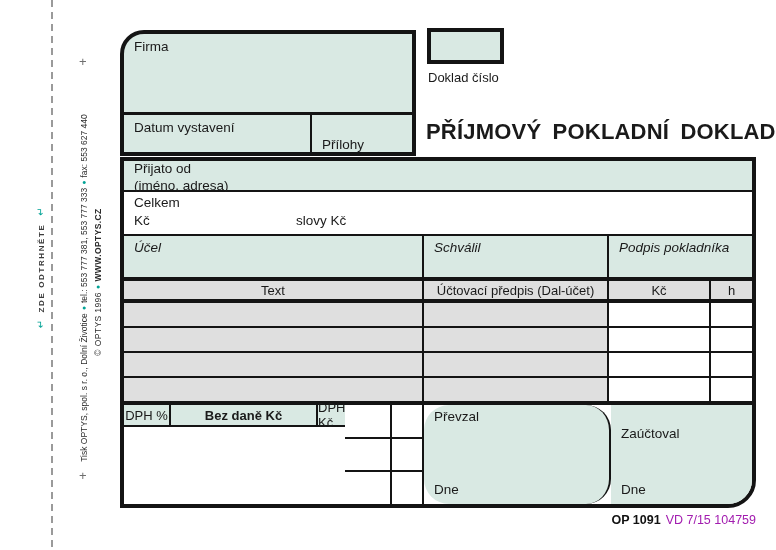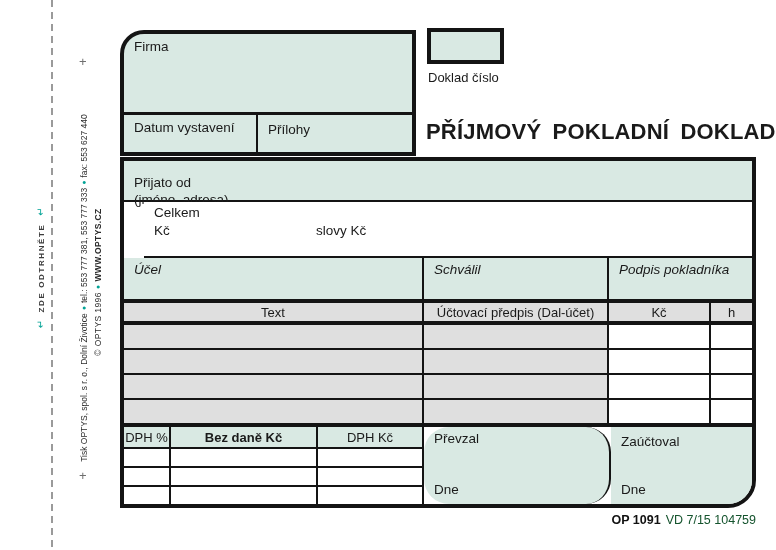--- a/index.html
+++ b/index.html
@@ -22,38 +22,38 @@
   .print-mark { position:absolute; color:#6e6e6e; font-size:13px; }
   .pm-top { left:79px; top:54px; }
   .pm-bottom { left:79px; top:468px; }
 
   
   .top-block { position:absolute; left:120px; top:30px; width:296px; height:126px;
     border:4px solid var(--bk); border-top-left-radius:24px; overflow:hidden;
     background:var(--grn); display:flex; flex-direction:column; }
   .firma-cell { flex:1; padding:5px 10px; border-bottom:3px solid var(--bk); font-size:13.5px; }
   .dp-row { height:37px; display:flex; }
-  .datum-cell { width:134px; border-right:2px solid var(--bk); padding:5px 10px; font-size:13.5px; }
-  .prilohy-cell { flex:1; padding:7px 10px; font-size:13.5px; }
+  .datum-cell { width:188px; border-right:2px solid var(--bk); padding:5px 10px; font-size:13.5px; }
+  .prilohy-cell { flex:1; padding:22px 10px; font-size:13.5px; }
 
   
   .doklad-box { position:absolute; left:427px; top:28px; width:77px; height:36px;
     border:4px solid var(--bk); background:var(--grn); }
   .doklad-label { position:absolute; left:428px; top:70px; font-size:13px; }
   .form-title { position:absolute; left:426px; top:119px; width:332px;
     font-size:22px; font-weight:700; letter-spacing:.2px; word-spacing:5px; white-space:nowrap; }
 
   
   .main-block { position:absolute; left:120px; top:157px; width:636px; height:351px;
     border:4px solid var(--bk); border-bottom-right-radius:28px; overflow:hidden;
     background:#fff; display:flex; flex-direction:column; }
-  .row-prijato { height:41px; background:var(--grn); border-bottom:2px solid var(--bk);
-    padding:14px 10px; font-size:13.5px; line-height:1.25; }
-  .row-celkem { height:56px; border-bottom:2px solid var(--bk); padding:3px 10px;
-    font-size:13.5px; position:relative; background:#fff;margin-left:20px; }
+  .row-prijato { height:31px; background:var(--grn); border-bottom:2px solid var(--bk);
+    padding:0 10px; font-size:13.5px; line-height:1.25; }
+  .row-celkem { height:44px; border-bottom:2px solid var(--bk); padding:3px 10px;
+    font-size:13.5px; position:relative; background:#fff; }
   .celkem-kc { position:absolute; left:10px; top:21px; }
   .celkem-slovy { position:absolute; left:172px; top:21px; }
   .row-ucel { height:45px; display:flex; background:var(--grn); border-bottom:4px solid var(--bk); font-size:13.5px;font-style:italic; }
   .row-ucel .cell { padding:4px 10px; }
   .cw1 { width:300px; border-right:2px solid var(--bk); }
   .cw2 { width:185px; border-right:2px solid var(--bk); }
   .cw3 { width:102px; border-right:2px solid var(--bk); }
   .cw4 { flex:1; }
 
   .thead { height:22px; display:flex; background:var(--gry); border-bottom:4px solid var(--bk);
@@ -61,37 +61,37 @@
   .thead .cell { display:flex; align-items:center; justify-content:center; }
   .t-body { }
   .t-row { height:25px; display:flex; border-bottom:2px solid var(--bk); }
   .t-row:last-child { border-bottom:4px solid var(--bk); height:27px; }
   .t-row .cell { height:100%; }
   .cell-gray { background:var(--gry); }
   .cell-white { background:#fff; }
 
   
   .bottom { flex:1; display:flex; }
-  .vat-table { width:300px; border-right:2px solid var(--bk); display:flex; flex-direction:column; background:#fff; }
+  .vat-table { width:300px; border-right:2px solid var(--bk); display:flex; flex-direction:row; background:#fff; }
   .vat-head { height:22px; display:flex; background:var(--grn); border-bottom:2px solid var(--bk); font-size:13px; }
   .vat-head .cell { display:flex; align-items:center; justify-content:center; }
   .vw1 { width:47px; border-right:2px solid var(--bk); }
   .vw2 { width:147px; border-right:2px solid var(--bk);font-weight:bold; }
   .vw3 { flex:1; }
   .vat-row { flex:1; display:flex; border-bottom:2px solid var(--bk); }
   .vat-row:last-child { border-bottom:none; }
   .prevzal-cell { width:187px; border-right:2px solid var(--bk); background:var(--grn);
     position:relative; padding:4px 10px; font-size:13.5px;border-radius:25px; }
-  .zauctoval-cell { flex:1; background:var(--grn); position:relative; padding:7px 10px; font-size:13.5px; }
+  .zauctoval-cell { flex:1; background:var(--grn); position:relative; padding:21px 10px; font-size:13.5px; }
   .dne { position:absolute; left:10px; bottom:7px; }
 
   
   .footer-code { position:absolute; top:513px; right:20px; font-size:12.5px; white-space:nowrap; }
   .footer-code .bold { font-weight:700; color:#111; }
-  .footer-code .soft { color:#14532d; padding-left:5px; }
+  .footer-code .soft { color:#a21caf; padding-left:5px; }
 
   :root { --bk:#141414; --grn:#d9e9e3; --gry:#dfdfdf; --teal:#00a295; }
 </style>
 </head>
 <body>
 
 <div class="canvas">
 
   <div class="tear-line"></div>
   <div class="tear-label"><span class="arr">↵</span>&nbsp; <span>ZDE ODTRHNĚTE</span> &nbsp;<span class="arr">↵</span></div>

